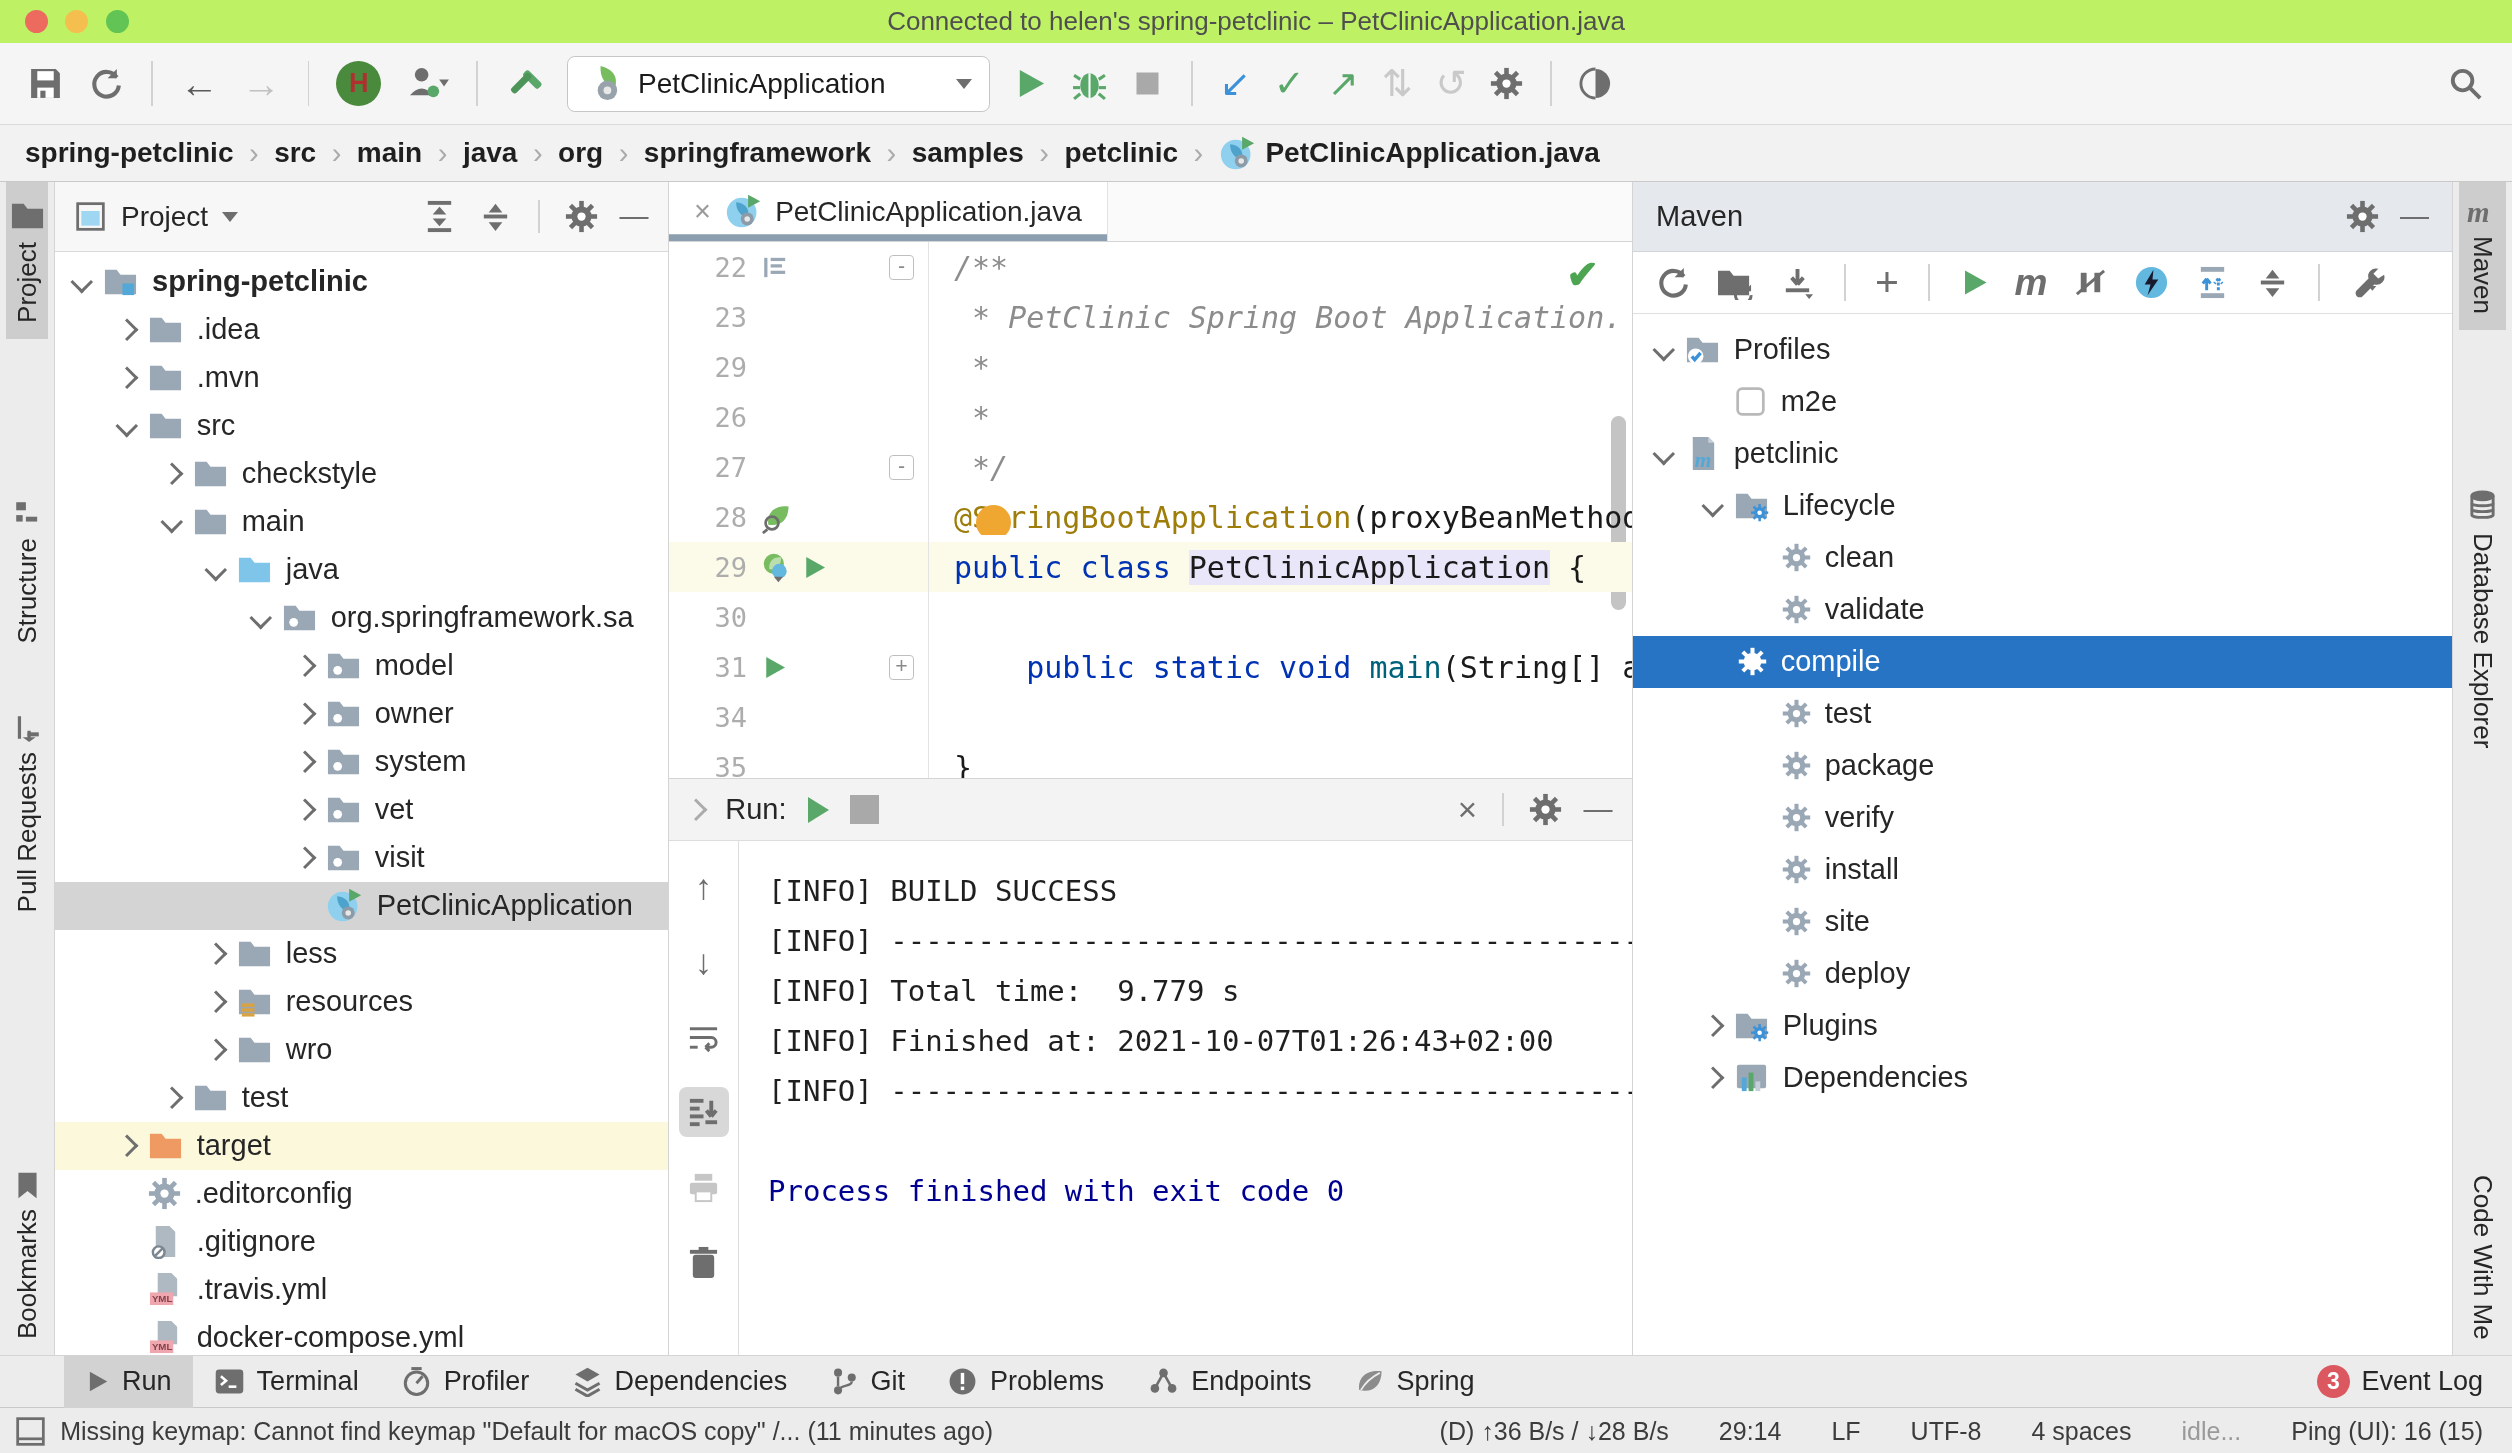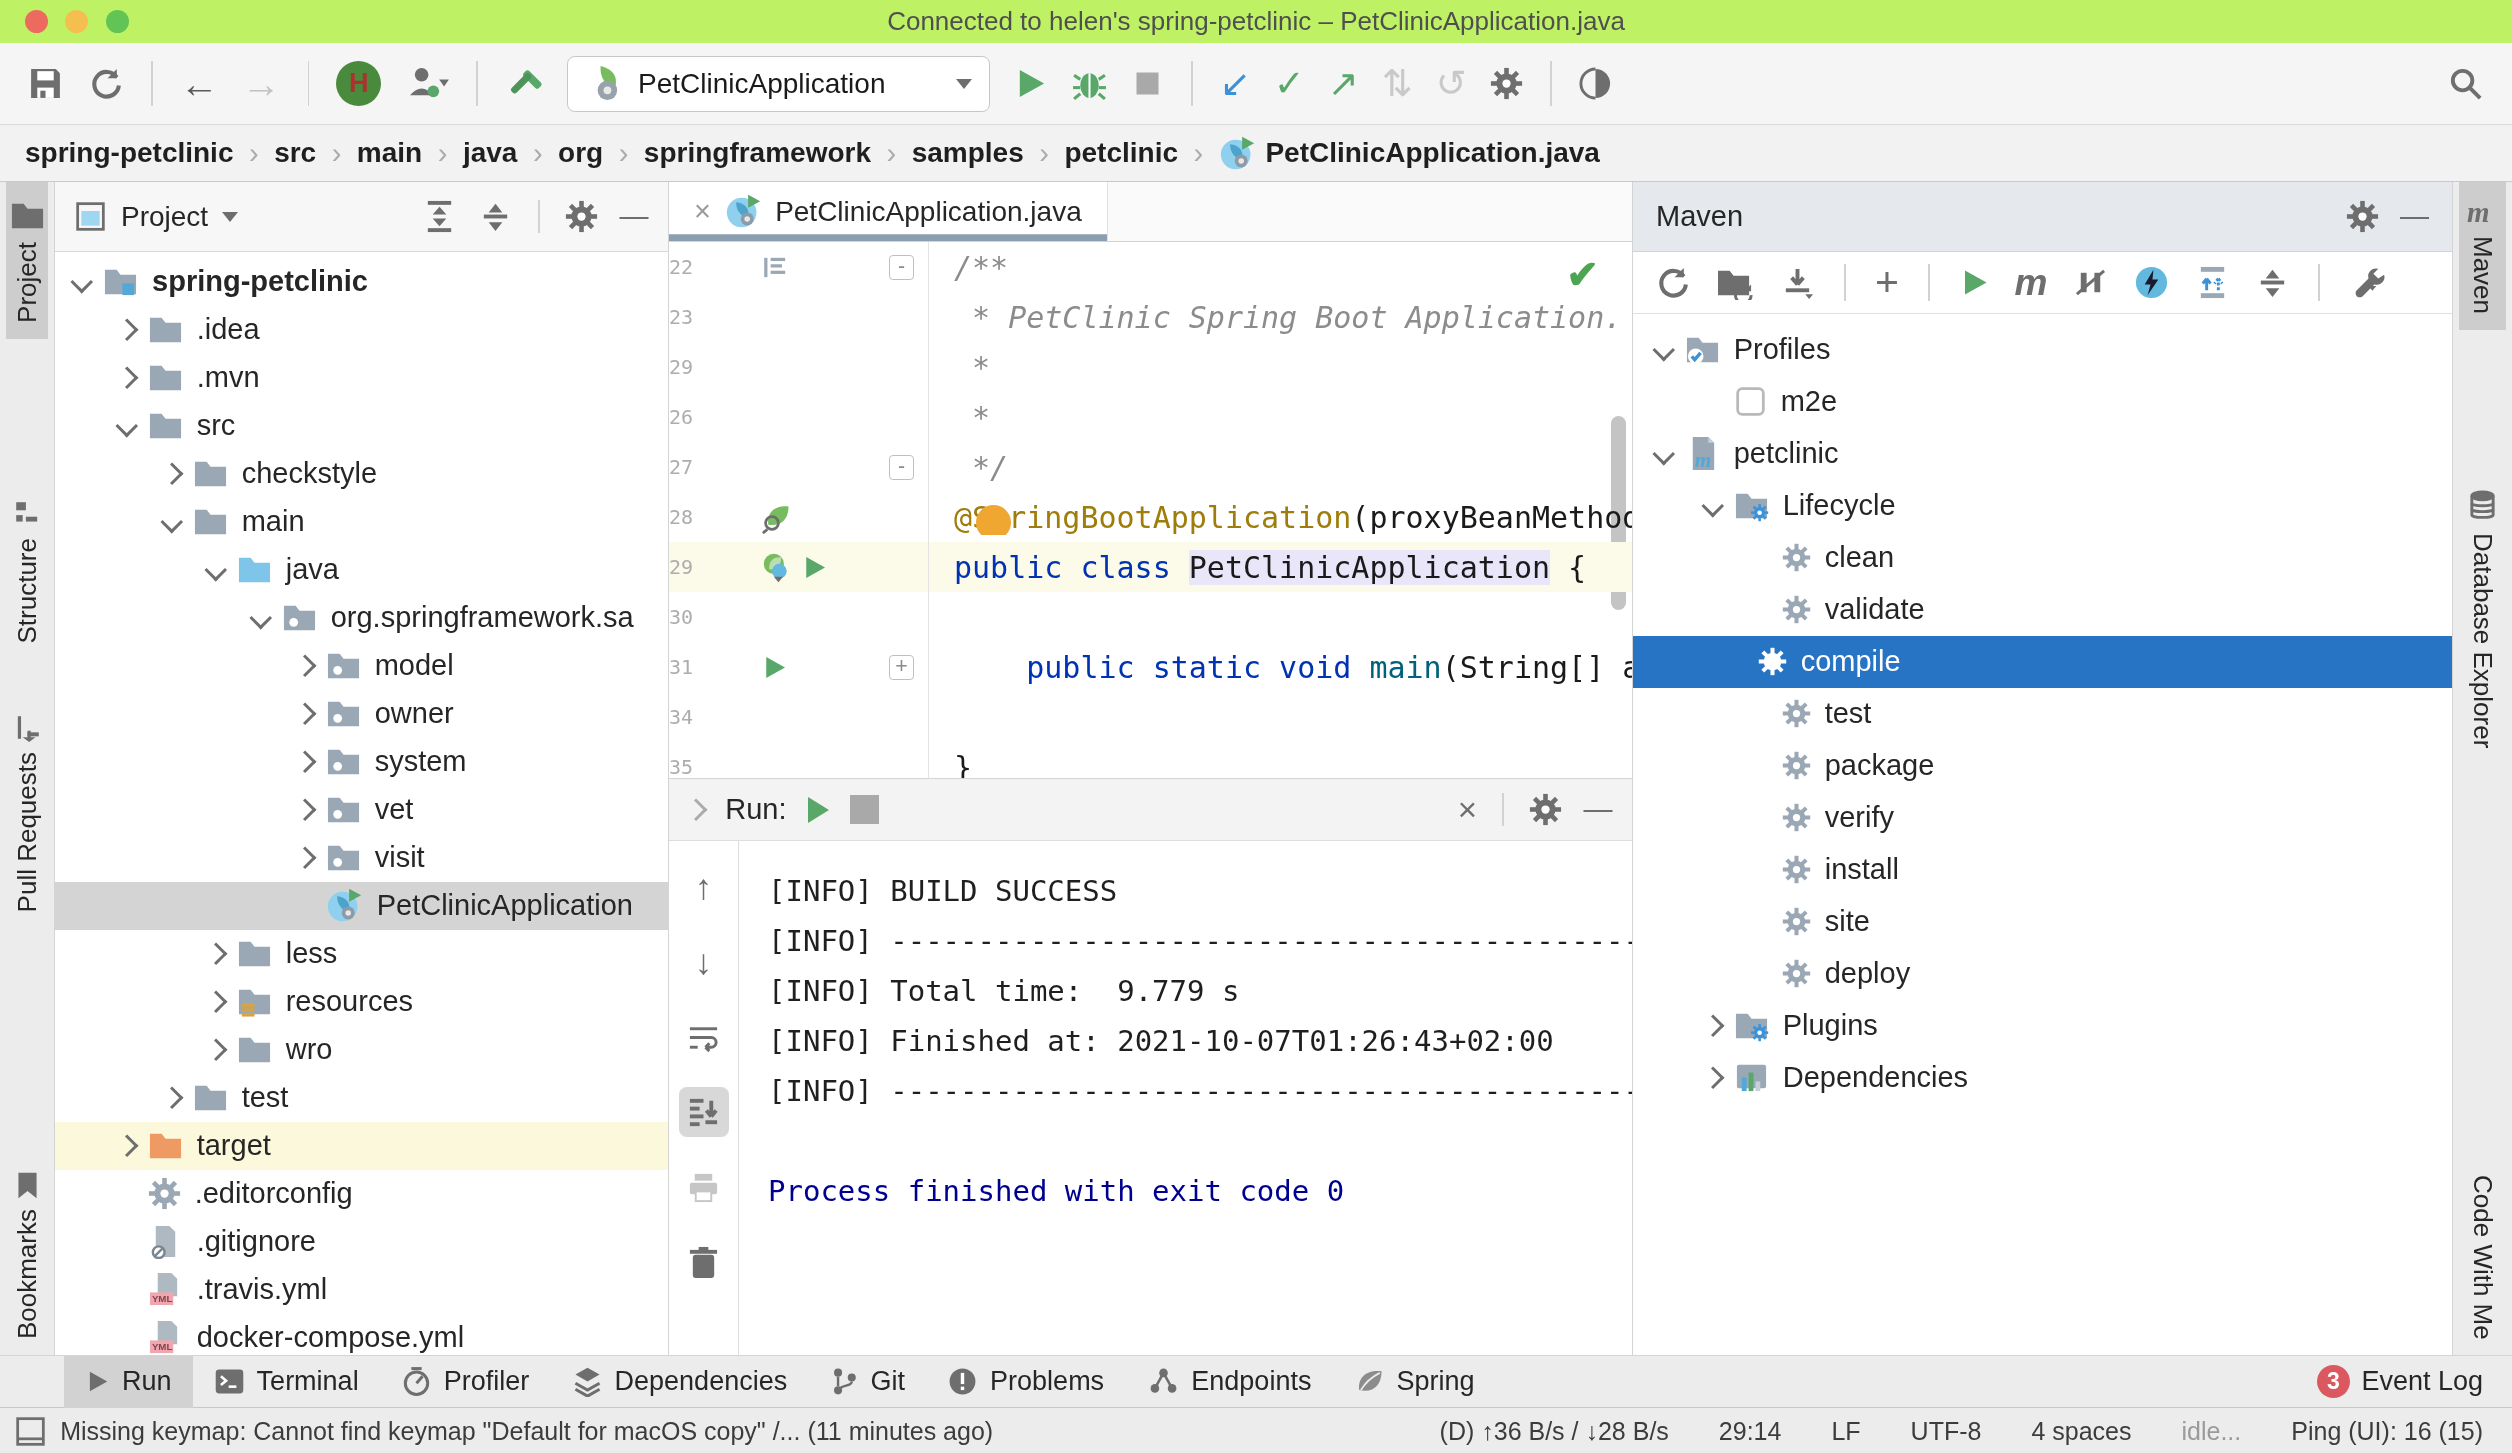--- a/index.html
+++ b/index.html
@@ -78,21 +78,21 @@
   .tabbar { height:60px; flex:none; background:#FAFAFA; border-bottom:1px solid #D4D4D4;
     display:flex; align-items:flex-end; }
   .edtab { height:59px; background:#fff; display:flex; align-items:center; gap:13.6px;
     padding:0 25px; font-size:28px; border-right:1px solid #E2E2E2;
     box-shadow:inset 0 -6.8px 0 #8C9FB1; }
   .edtab .x { color:#9a9a9a; font-size:29px; }
 
   .editor { flex:1; position:relative; overflow:hidden; }
   .eline { height:50px; display:flex; align-items:center; position:relative; }
   .eline.hl { background:#FCFAE8; }
-  .lnum { width:78px; color:#ADADAD; font-size:20px; flex:none;
+  .lnum { width:78px; text-align:right; color:#ADADAD; font-size:27px; flex:none;
     font-family:"DejaVu Sans Mono", monospace; }
   .gicons { width:128px; flex:none; display:flex; align-items:center; gap:7.8px; padding-left:13.6px; }
   .foldcol { width:54px; flex:none; display:flex; align-items:center; justify-content:center;
     border-right:1px solid #E3E3E3; align-self:stretch; }
   .foldbox { width:25px; height:25px; border:1.9px solid #BFBFBF; background:#fff; border-radius:3.9px;
     color:#8a8a8a; font-size:21.3px; line-height:20.4px; text-align:center; }
   .ecode { flex:1; font-family:"DejaVu Sans Mono", monospace; font-size:30px;
     white-space:pre; padding-left:25px; position:relative; overflow:hidden; }
   .tok-cmt { color:#8C8C8C; font-style:italic; }
   .tok-cmtu { color:#8C8C8C; font-style:italic; text-decoration:underline; }
@@ -1000,21 +1000,21 @@
               <rect x="15.5" y="1" width="5" height="8" fill="#9AA7B5" transform="rotate(180 18 18)"></rect>
               <rect x="15.5" y="1" width="5" height="8" fill="#9AA7B5" transform="rotate(225 18 18)"></rect>
               <rect x="15.5" y="1" width="5" height="8" fill="#9AA7B5" transform="rotate(270 18 18)"></rect>
               <rect x="15.5" y="1" width="5" height="8" fill="#9AA7B5" transform="rotate(315 18 18)"></rect>
               <circle cx="18" cy="18" r="11" fill="#9AA7B5"></circle>
               <circle cx="18" cy="18" r="4.5" fill="#fff"></circle>
             </svg>
           </span>
           <span>validate</span>
         </div>
-        <div class="trow sel-blue" style="padding-left: 96px;">
+        <div class="trow sel-blue" style="padding-left: 76px;">
           <span class="chev blank"></span>
           <span class="icon">
             <svg width="29" height="29" viewBox="0 0 36 36">
               <rect x="15.5" y="1" width="5" height="8" fill="#FFFFFF" transform="rotate(0 18 18)"></rect>
               <rect x="15.5" y="1" width="5" height="8" fill="#FFFFFF" transform="rotate(45 18 18)"></rect>
               <rect x="15.5" y="1" width="5" height="8" fill="#FFFFFF" transform="rotate(90 18 18)"></rect>
               <rect x="15.5" y="1" width="5" height="8" fill="#FFFFFF" transform="rotate(135 18 18)"></rect>
               <rect x="15.5" y="1" width="5" height="8" fill="#FFFFFF" transform="rotate(180 18 18)"></rect>
               <rect x="15.5" y="1" width="5" height="8" fill="#FFFFFF" transform="rotate(225 18 18)"></rect>
               <rect x="15.5" y="1" width="5" height="8" fill="#FFFFFF" transform="rotate(270 18 18)"></rect>

